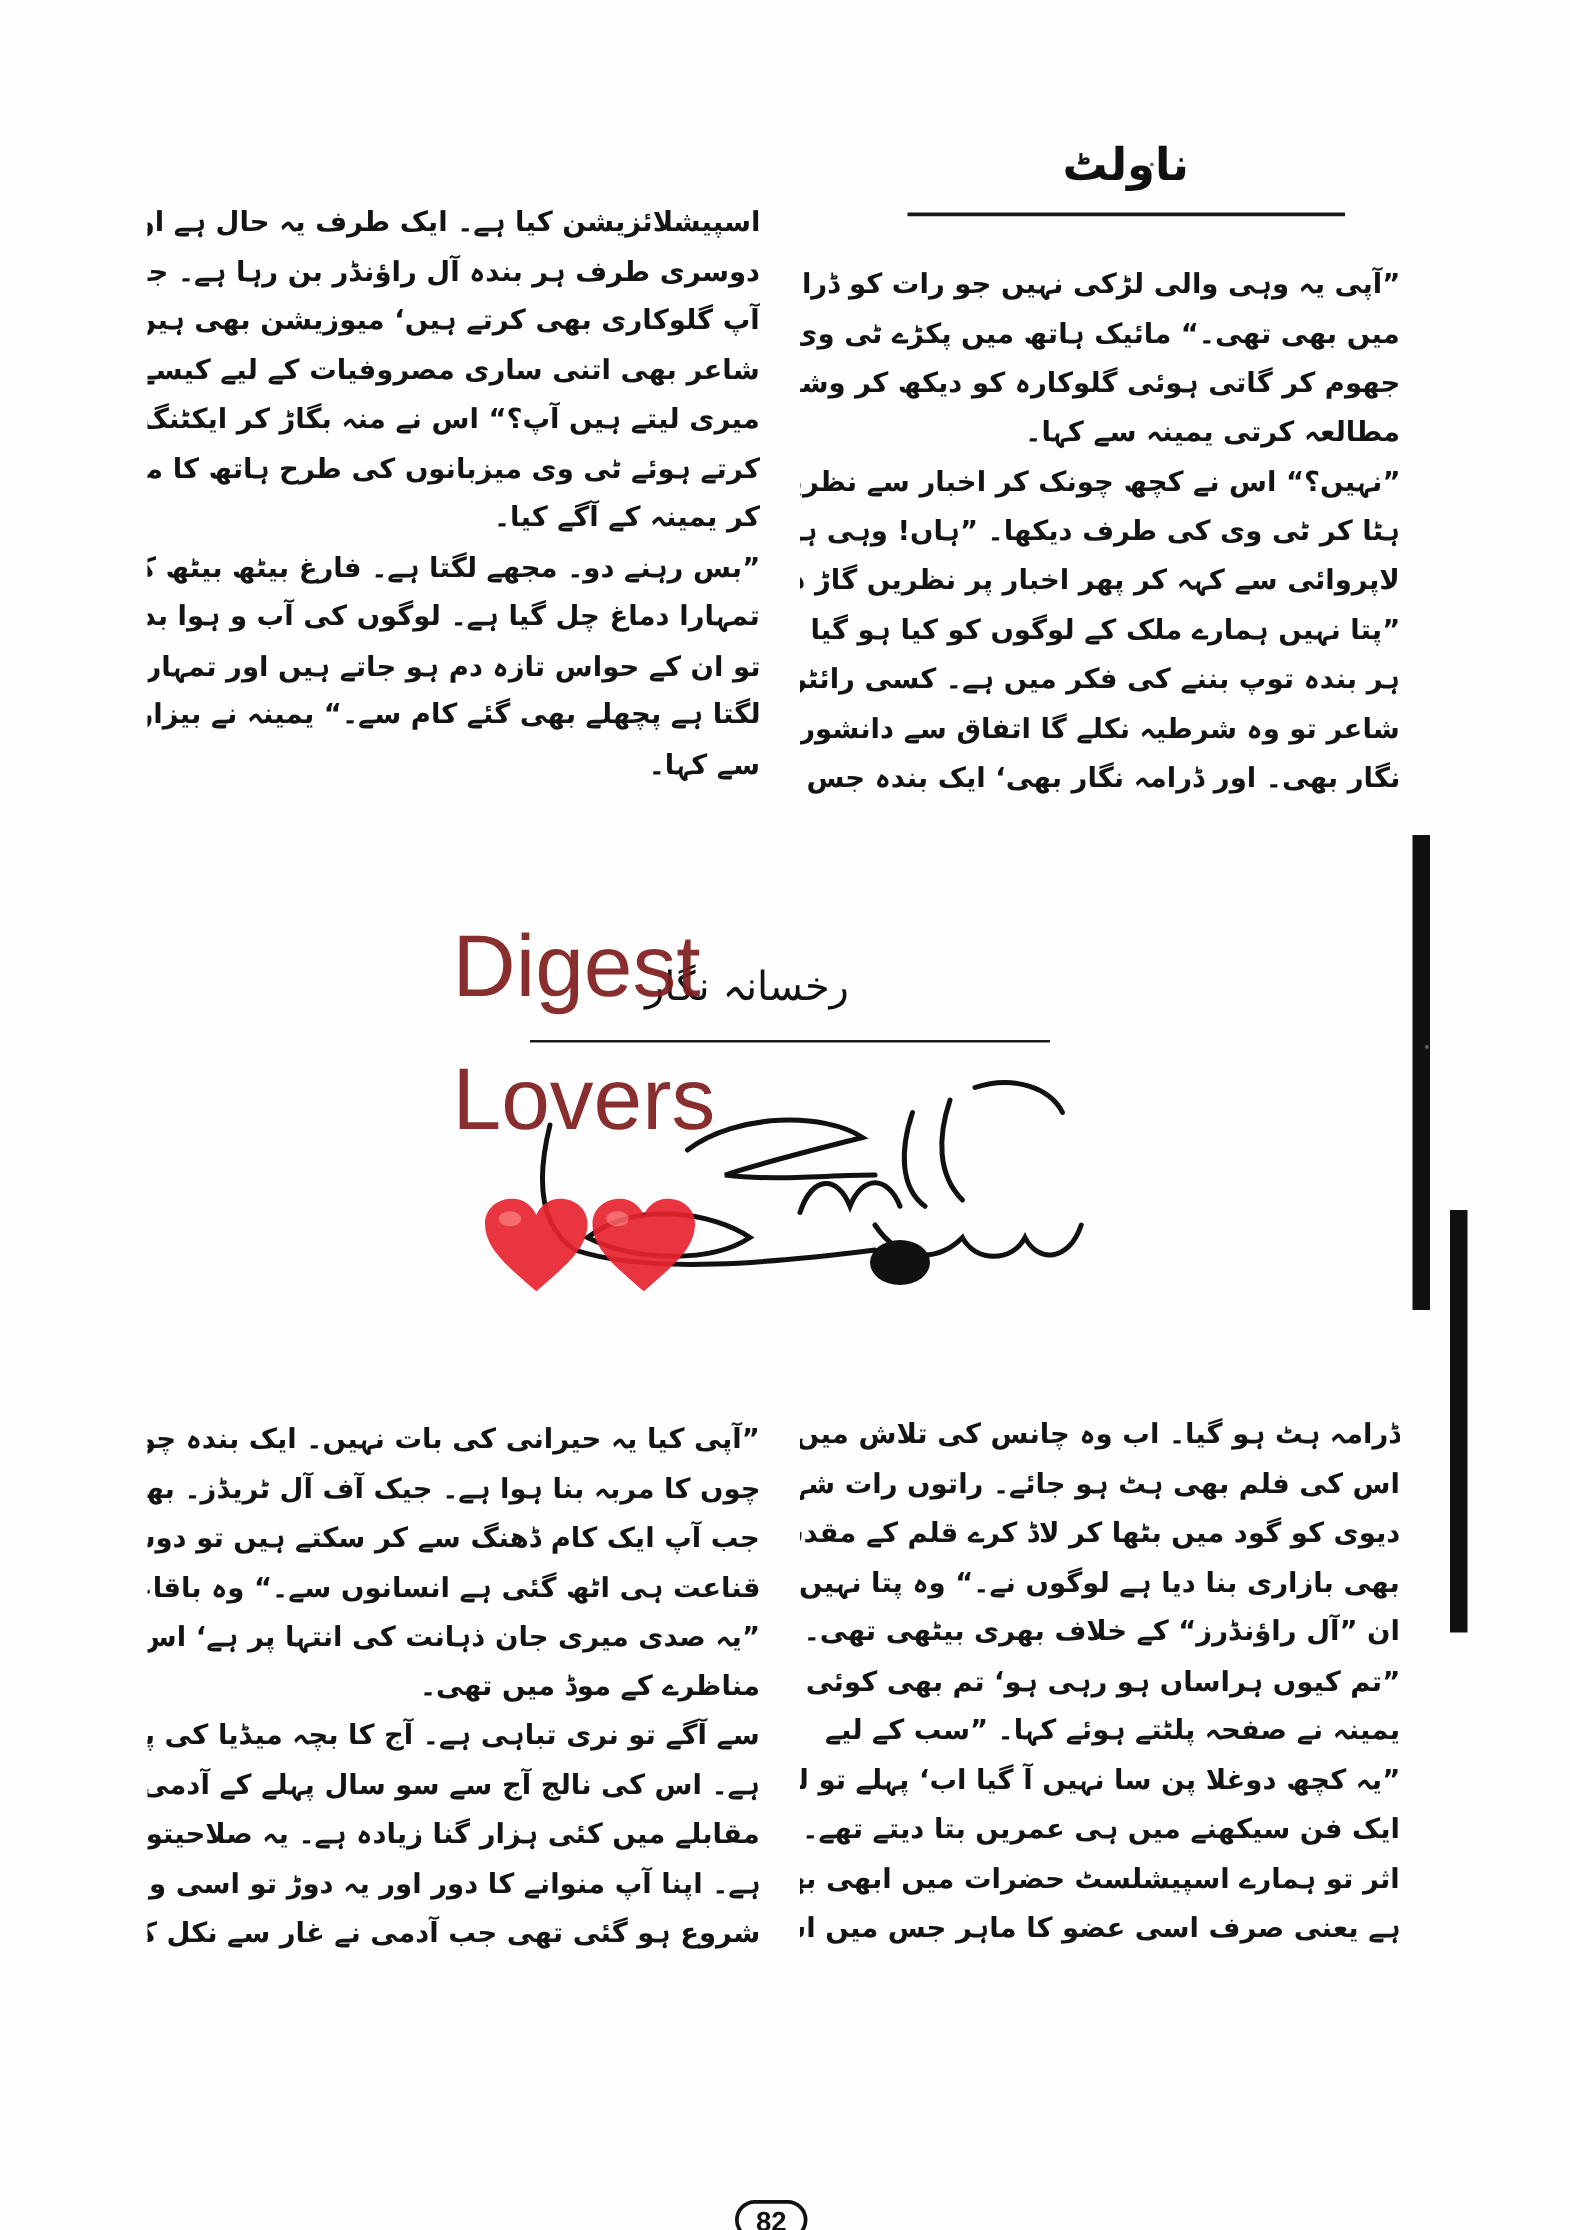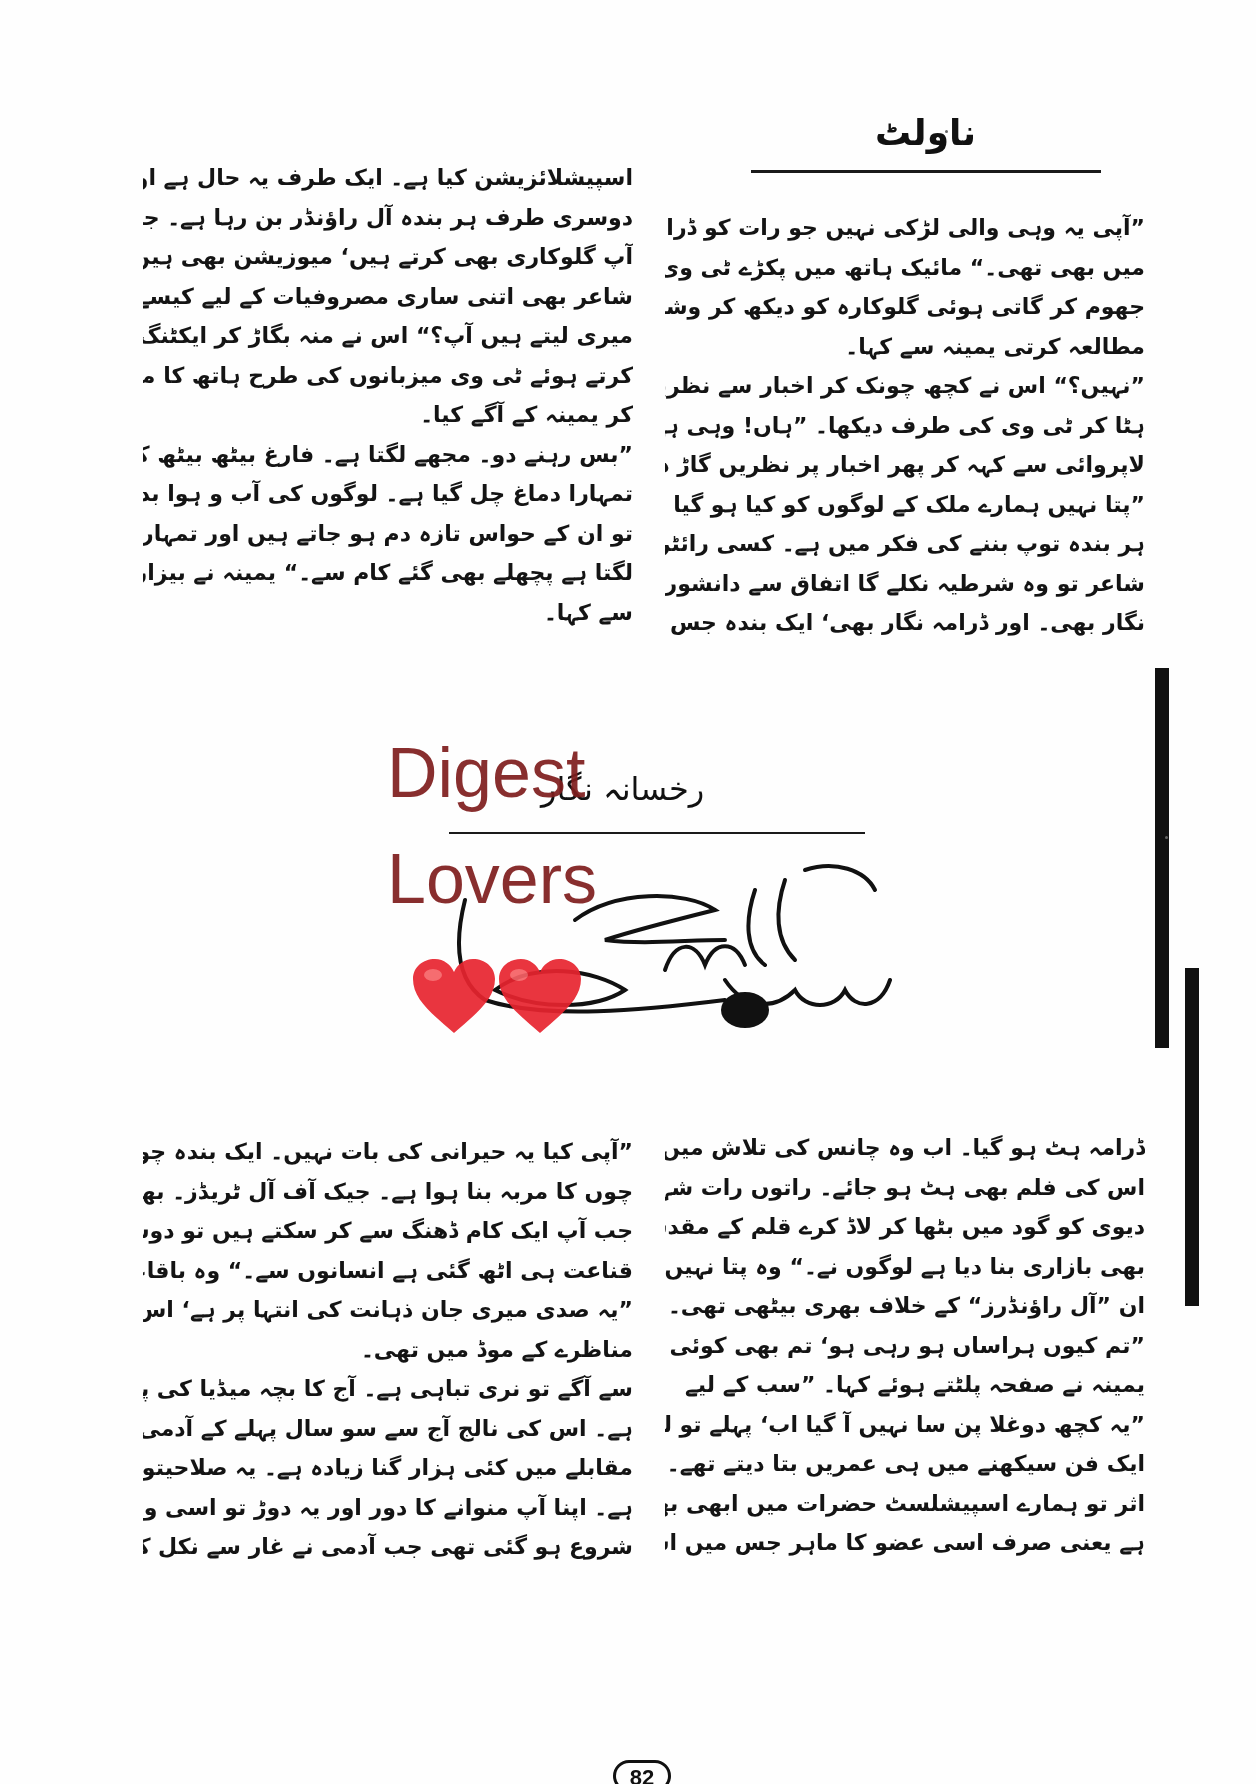--- a/index.html
+++ b/index.html
@@ -1,20 +1,20 @@
 <!DOCTYPE html>
 <html><head>
 <meta charset="utf-8">
 <style>
   html, body { margin: 0; padding: 0; }
   body {
     width: 1256px; height: 1784px; background: #fefefe; position: relative; overflow: hidden;
     font-family: "DejaVu Sans", sans-serif; color: #111;
   }
-  .page { position: absolute; inset: 0; margin-left: 25px; }
+  .page { position: absolute; inset: 0; }
   .col {
     position: absolute; direction: rtl; text-align: justify; text-align-last: right;
     font-family: "DejaVu Sans", sans-serif; font-weight: bold;
     font-size: 22px; line-height: 39.5px; color: #141414;
   }
   .col .line { display: block; white-space: nowrap; overflow: hidden; }
   .col-tr { left: 640px; top: 208px; width: 480px; }
   .col-tl { left: 118px; top: 158px; width: 490px; }
   .col-bl { left: 118px; top: 1132px; width: 490px; }
   .col-br { left: 640px; top: 1128px; width: 480px; }

